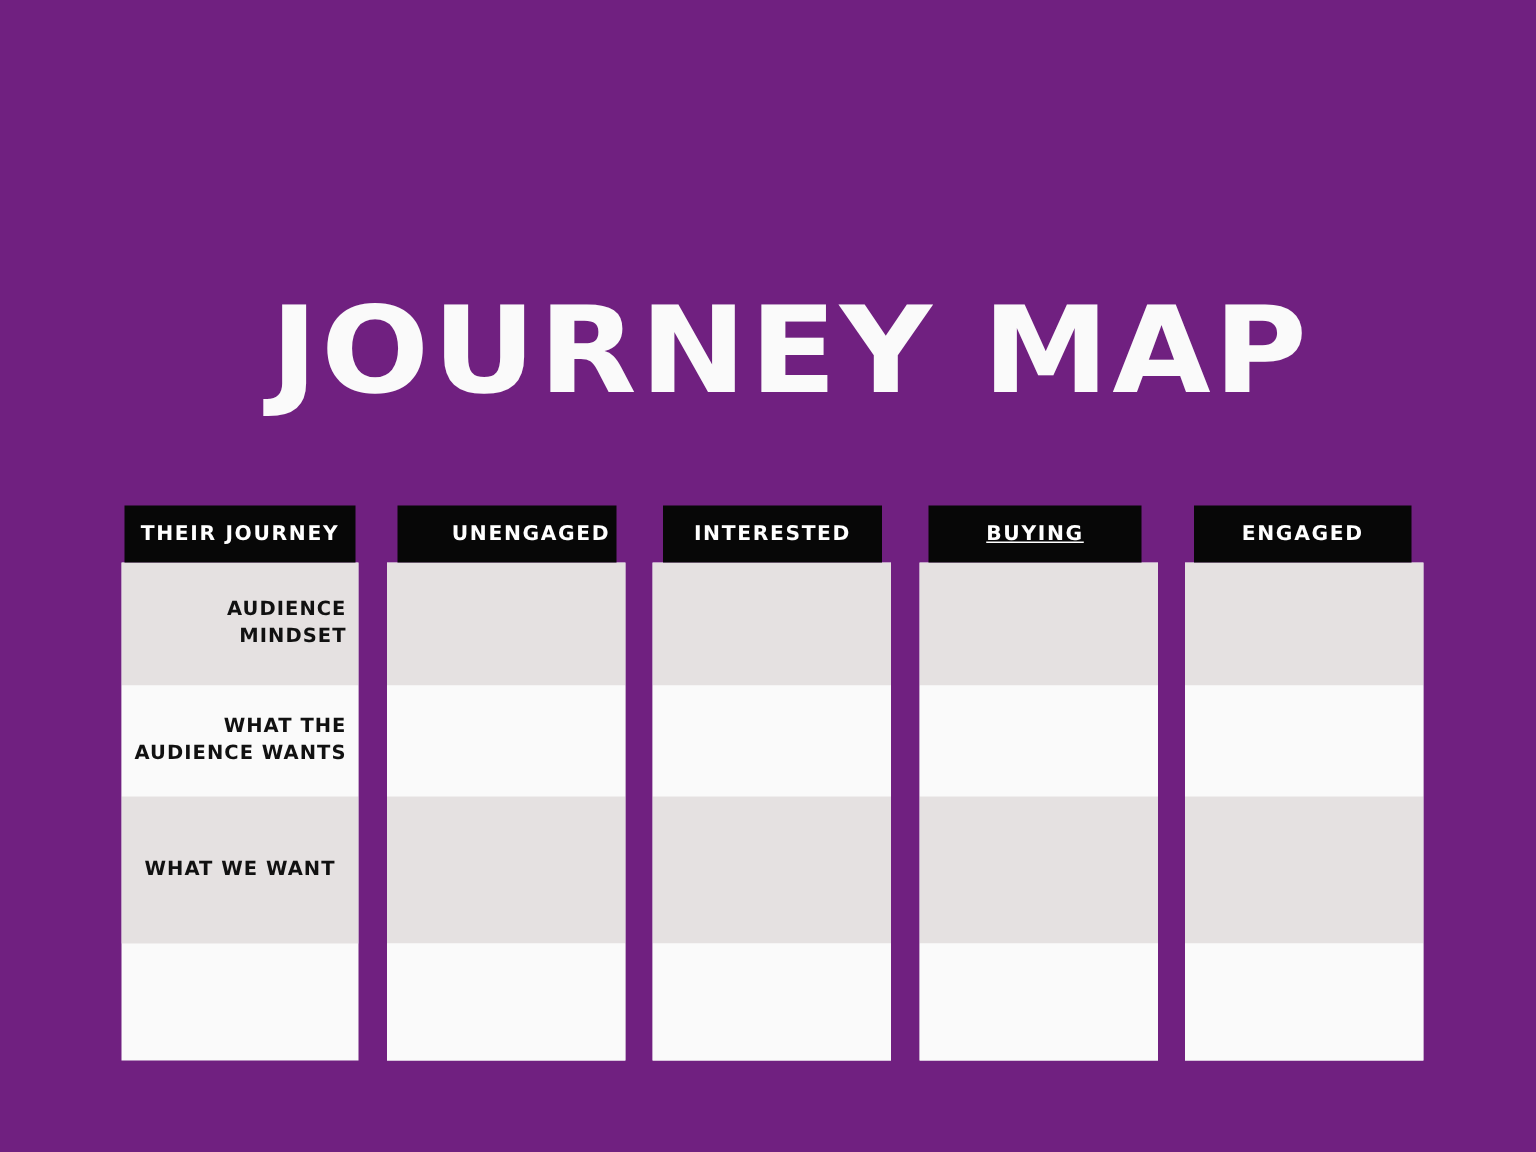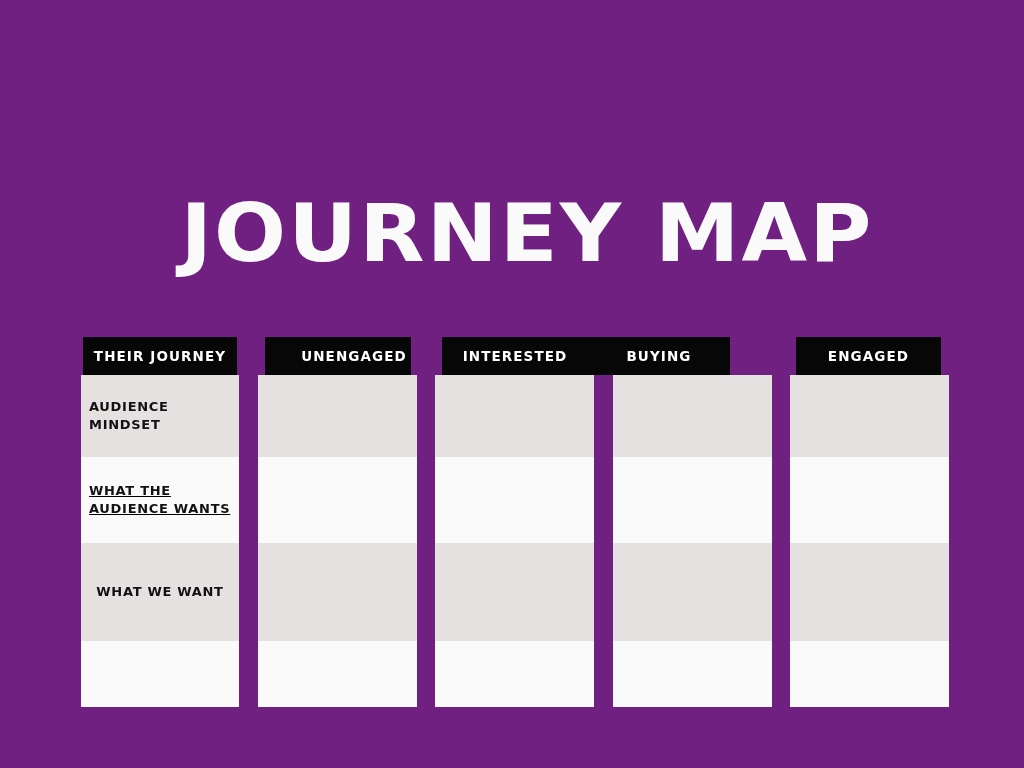--- a/index.html
+++ b/index.html
@@ -78,28 +78,28 @@
     z-index: 2;
     overflow: hidden;
   }
 
   .cell {
     box-sizing: border-box;
     width: 100%;
     display: flex;
     align-items: center;
     justify-content: center;
-    text-align: left;
+    text-align: right;
     padding: 0 8px;
   }
   .cell.band-shade { background: #E5E1E1; }
   .cell.band-plain { background: #FAFAFA; }
 
   .cell-r0 { height: 82px; }
-  .cell-r1 { height: 86px; text-decoration: underline; }
+  .cell-r1 { height: 74px; }
   .cell-r2 { height: 98px; }
   .cell-r3 { height: 82px; }
 
   .row-label {
     color: #111111;
     font-family: "DejaVu Sans", sans-serif;
     font-size: 13px;
     font-weight: bold;
     letter-spacing: 0.7px;
     line-height: 1.35;
@@ -116,21 +116,21 @@
   
   #col-0 .col-header { left: 83px;  width: 154px; }
   #col-0 .col-body   { left: 81px;  width: 158px; }
 
   #col-1 .col-header { left: 265px; width: 146px; padding-left: 32px; }
   #col-1 .col-body   { left: 258px; width: 159px; }
 
   #col-2 .col-header { left: 442px; width: 146px; }
   #col-2 .col-body   { left: 435px; width: 159px; }
 
-  #col-3 .col-header { left: 588px; width: 142px; }
+  #col-3 .col-header { left: 619px; width: 142px; text-decoration: underline; }
   #col-3 .col-body   { left: 613px; width: 159px; }
 
   #col-4 .col-header { left: 796px; width: 145px; }
   #col-4 .col-body   { left: 790px; width: 159px; }
 </style>
 </head>
 <body>
 
 <div id="title-area">
   <h1 id="page-title">JOURNEY MAP</h1>

